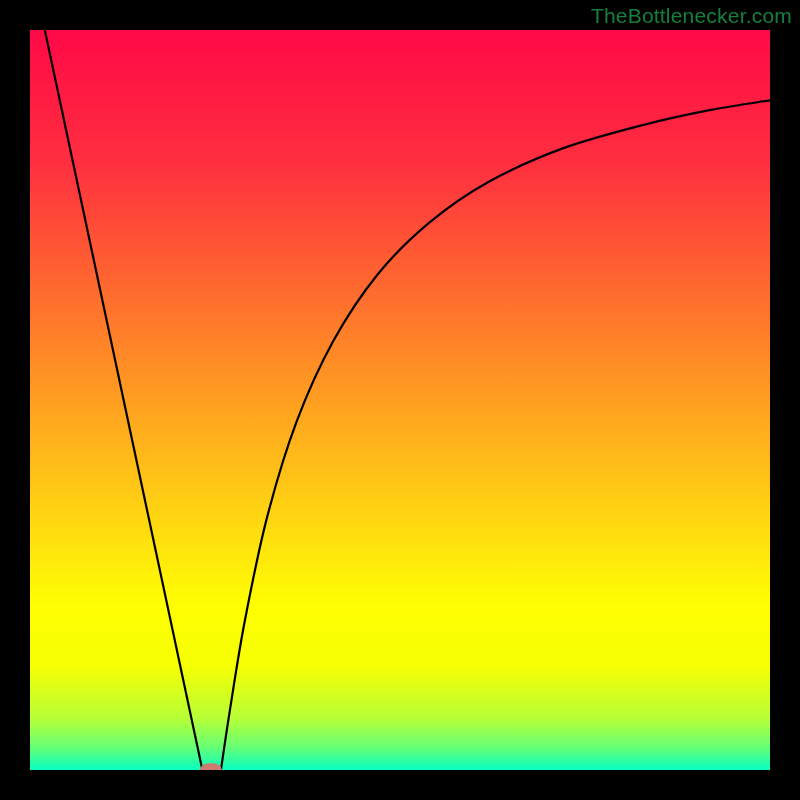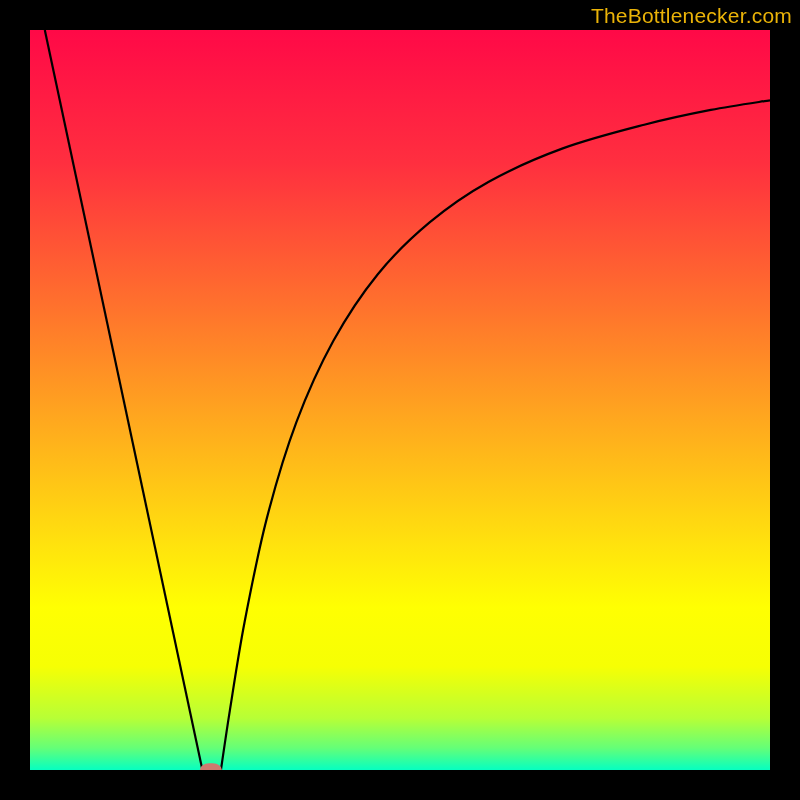--- a/index.html
+++ b/index.html
@@ -38,21 +38,21 @@
     border-radius: 50% / 60%;
     background: #cf7a6f;
     transform: translate(-50%, -50%);
   }
   .attribution {
     position: absolute;
     top: 4px;
     right: 8px;
     font-size: 21px;
     font-weight: 500;
-    color: #eab308;
+    color: #15803d;
     letter-spacing: 0.2px;
   }
 </style>
 </head>
 <body>
 
 <div class="frame">
   <div class="plot-area">
     <svg class="gradient" viewBox="0 0 740 740" preserveAspectRatio="none">
       <defs>

